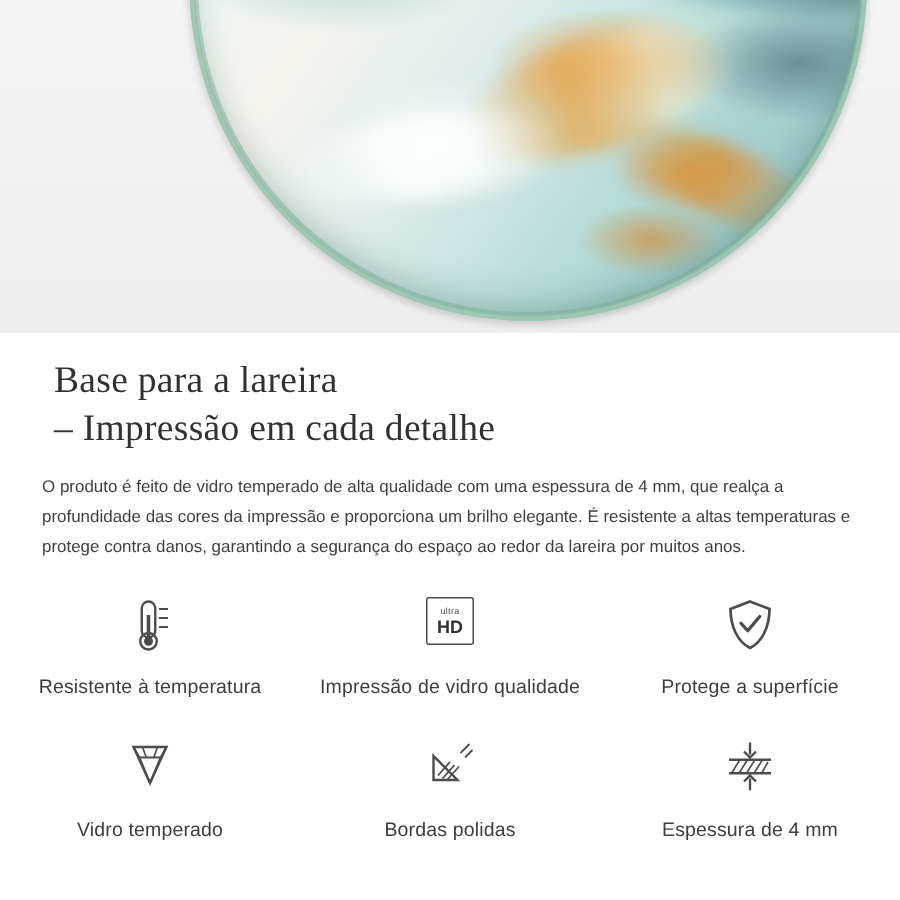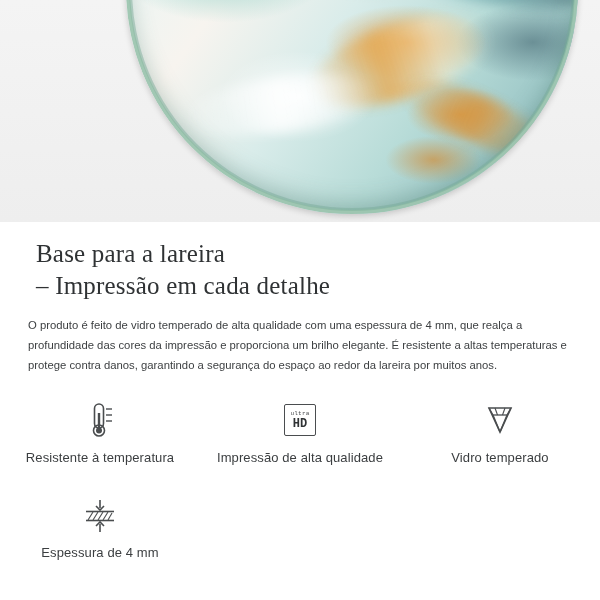--- a/index.html
+++ b/index.html
@@ -137,23 +137,22 @@
   }
   .feature {
     display: flex;
     flex-direction: column;
     align-items: center;
     justify-content: flex-start;
   }
   .feature-icon {
     height: 44px;
     display: flex;
-    align-items: center;
+    align-items: flex-start;
     justify-content: center;
-    font-family: Liberation Mono, monospace;
   }
   .feature-label {
     margin-top: 8px;
     font-size: 13px;
     color: #3b3e40;
     text-align: center;
     letter-spacing: 0.1px;
   }
   svg { display: block; }
   .hd-box {
@@ -215,40 +214,62 @@
       <div class="feature-label">Resistente à temperatura</div>
     </div>
 
     <div class="feature">
       <div class="feature-icon">
         <div class="hd-box">
           <span class="u">ultra</span>
           <span class="hd">HD</span>
         </div>
       </div>
-      <div class="feature-label">Impressão de alta qualidade</div>
-    </div>
-
+      <div class="feature-label">Impressão de vidro qualidade</div>
+    </div>
+
+    <div class="feature">
+      <div class="feature-icon">
+        <svg width="34" height="38" viewBox="0 0 34 38">
+          <path d="M17 3 L30 8 C30 20 25 30 17 34 C9 30 4 20 4 8 Z" fill="none" stroke="#4a4d4f" stroke-width="1.8"></path>
+          <path d="M11 17.5 L15.5 22.5 L23.5 13" fill="none" stroke="#4a4d4f" stroke-width="2.2" stroke-linecap="round" stroke-linejoin="round"></path>
+        </svg>
+      </div>
+      <div class="feature-label">Protege a superfície</div>
+    </div>
 
     <div class="feature">
       <div class="feature-icon">
         <svg width="36" height="34" viewBox="0 0 36 34">
           <path d="M7 5 L29 5 L18 29 Z" fill="none" stroke="#4a4d4f" stroke-width="1.6"></path>
           <line x1="7" y1="5" x2="11" y2="12" stroke="#4a4d4f" stroke-width="1.3"></line>
           <line x1="29" y1="5" x2="25" y2="12" stroke="#4a4d4f" stroke-width="1.3"></line>
           <line x1="11" y1="12" x2="25" y2="12" stroke="#4a4d4f" stroke-width="1.3"></line>
           <line x1="11" y1="12" x2="18" y2="29" stroke="#4a4d4f" stroke-width="1.3"></line>
           <line x1="25" y1="12" x2="18" y2="29" stroke="#4a4d4f" stroke-width="1.3"></line>
           <line x1="13" y1="5" x2="15.5" y2="12" stroke="#4a4d4f" stroke-width="1.1"></line>
           <line x1="23" y1="5" x2="20.5" y2="12" stroke="#4a4d4f" stroke-width="1.1"></line>
         </svg>
       </div>
       <div class="feature-label">Vidro temperado</div>
     </div>
 
+    <div class="feature">
+      <div class="feature-icon">
+        <svg width="36" height="34" viewBox="0 0 36 34">
+          <path d="M7 27 L7 11 L23 27 Z" fill="none" stroke="#4a4d4f" stroke-width="1.6"></path>
+          <line x1="10" y1="24" x2="18" y2="15" stroke="#4a4d4f" stroke-width="1.2"></line>
+          <line x1="13" y1="26" x2="21" y2="17" stroke="#4a4d4f" stroke-width="1.2"></line>
+          <line x1="16" y1="27" x2="24" y2="18" stroke="#4a4d4f" stroke-width="1.2"></line>
+          <line x1="25" y1="9" x2="31" y2="3" stroke="#4a4d4f" stroke-width="1.2"></line>
+          <line x1="28" y1="12" x2="33" y2="7" stroke="#4a4d4f" stroke-width="1.2"></line>
+        </svg>
+      </div>
+      <div class="feature-label">Bordas polidas</div>
+    </div>
 
     <div class="feature">
       <div class="feature-icon">
         <svg width="40" height="34" viewBox="0 0 40 34">
           <line x1="20" y1="2" x2="20" y2="10" stroke="#4a4d4f" stroke-width="1.6"></line>
           <path d="M16 8 L20 12 L24 8" fill="none" stroke="#4a4d4f" stroke-width="1.6"></path>
           <line x1="6" y1="13.5" x2="34" y2="13.5" stroke="#4a4d4f" stroke-width="1.6"></line>
           <line x1="6" y1="22.5" x2="34" y2="22.5" stroke="#4a4d4f" stroke-width="1.6"></line>
           <line x1="8" y1="22" x2="13" y2="14" stroke="#4a4d4f" stroke-width="1.1"></line>
           <line x1="13" y1="22" x2="18" y2="14" stroke="#4a4d4f" stroke-width="1.1"></line>

